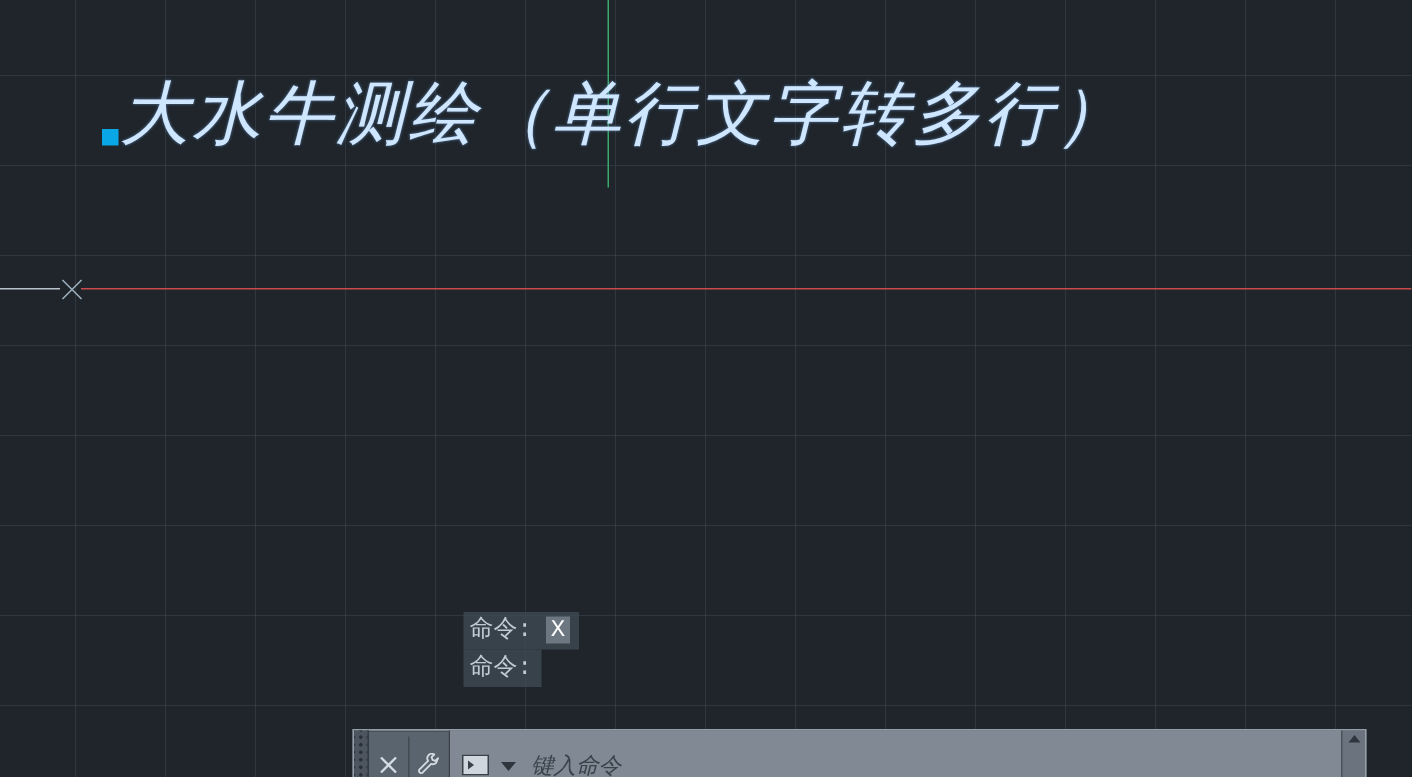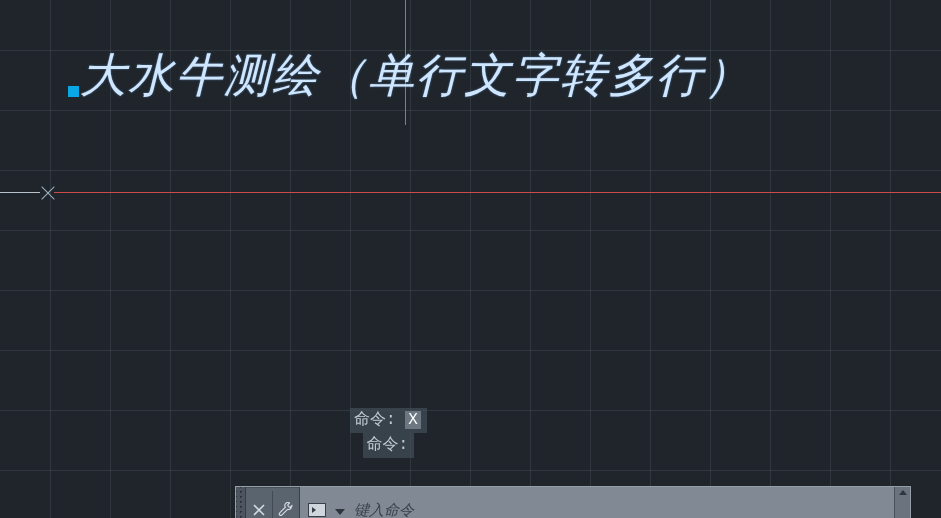--- a/index.html
+++ b/index.html
@@ -8,21 +8,20 @@
 
   
   .canvas {
     position: absolute; top: 0; left: 0; width: 941px; height: 518px;
     background-color: #1f252b;
     background-image:
       linear-gradient(to right, rgba(80,90,100,0.35) 1px, transparent 1px),
       linear-gradient(to bottom, rgba(80,90,100,0.35) 1px, transparent 1px);
     background-size: 60px 60px;
     background-position: -10px -10px;
-    text-align: center;
   }
 
   
   .axis-y {
     position: absolute; width: 1px; background: #3aa86b;
   }
   .axis-x {
     position: absolute; height: 1px; background: #c94b4b;
   }
 
@@ -61,21 +60,21 @@
     position: absolute; left: 309px; top: 408px;
     font-family: Consolas, "Courier New", monospace;
     font-size: 16px; line-height: 25px;
     color: #c1cbd4;
   }
   .cmd-history .row {
     background: rgba(64,74,84,0.78);
     padding: 0 6px 0 4px;
     display: inline-block;
   }
-  .cmd-history .row-wrap { display: block; margin-left: 41px; }
+  .cmd-history .row-wrap { display: block; }
   .cmd-history .hl { background: #6c7782; color: #fff; padding: 0 3px; }
   .cmd-history .num { color: #fff; }
 
   
   .cmd-bar {
     position: absolute; left: 235px; top: 486px;
     width: 676px; height: 48px;
     background: #5a646e;
     border: 1px solid #949ea8;
     display: flex; align-items: stretch;

